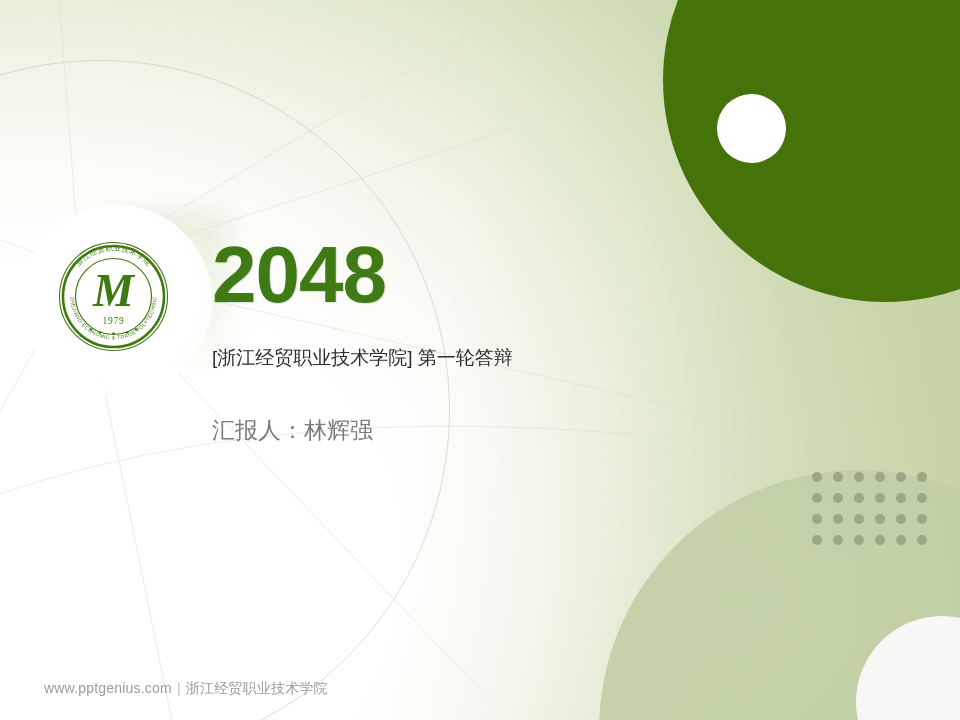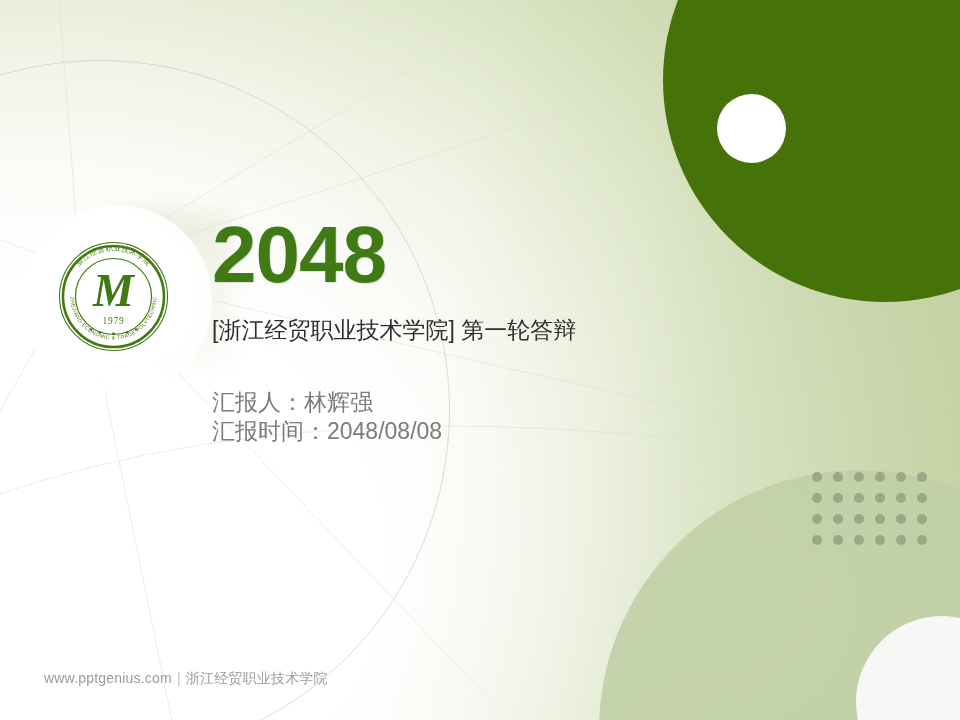--- a/index.html
+++ b/index.html
@@ -151,21 +151,21 @@
     left: 51px;
     top: 234px;
     width: 125px;
     height: 125px;
   }
 
   
   .text-block {
     position: absolute;
     left: 212px;
-    top: 214px;
+    top: 234px;
     width: 700px;
   }
   .year {
     font-size: 80px;
     line-height: 82px;
     font-weight: bold;
     color: #3f7a14;
     letter-spacing: -1px;
     text-shadow: 1px 1px 1px rgba(0,0,0,0.12);
   }
@@ -175,40 +175,40 @@
     line-height: 58px;
     font-weight: bold;
     letter-spacing: 0px;
     white-space: nowrap;
     text-shadow: 1px 1px 1px rgba(0,0,0,0.18);
   }
   .headline .dark  { color: #1c1c1c; }
   .headline .green { color: #46800f; }
 
   .subtitle {
-    margin-top: 18px;
-    font-size: 23px;
+    margin-top: 26px;
+    font-size: 19px;
     line-height: 32px;
     color: #2d2d2d;
     white-space: nowrap;
   }
 
   .meta {
     margin-top: 42px;
     font-size: 23px;
     line-height: 29px;
     color: #7b7b7b;
   }
   .meta div { white-space: nowrap; }
 
   
   .footer {
     position: absolute;
     left: 44px;
-    bottom: 32px;
+    bottom: 22px;
     font-size: 14px;
     color: #9b9b9b;
     letter-spacing: 0.2px;
     white-space: nowrap;
     margin-top: 36px;
   }
   .footer .sep { margin: 0 5px; color: #c2c2c2; }
 </style>
 </head>
 <body>
@@ -291,19 +291,18 @@
       <circle cx="76" cy="98.5" r="1.3"></circle>
       <circle cx="85" cy="95.5" r="1.3"></circle>
     </g>
   </svg>
 
   <div class="text-block">
     <div class="year">2048</div>
     <div class="subtitle">[浙江经贸职业技术学院] 第一轮答辩</div>
     <div class="meta">
       <div>汇报人：林辉强</div>
-      <div>汇报时间：2048/08/08</div>
     </div>
   </div>
 
   <div class="footer"><span>www.pptgenius.com</span><span class="sep">|</span><span>浙江经贸职业技术学院</span></div>
 
 </div>
 
 </body></html>

